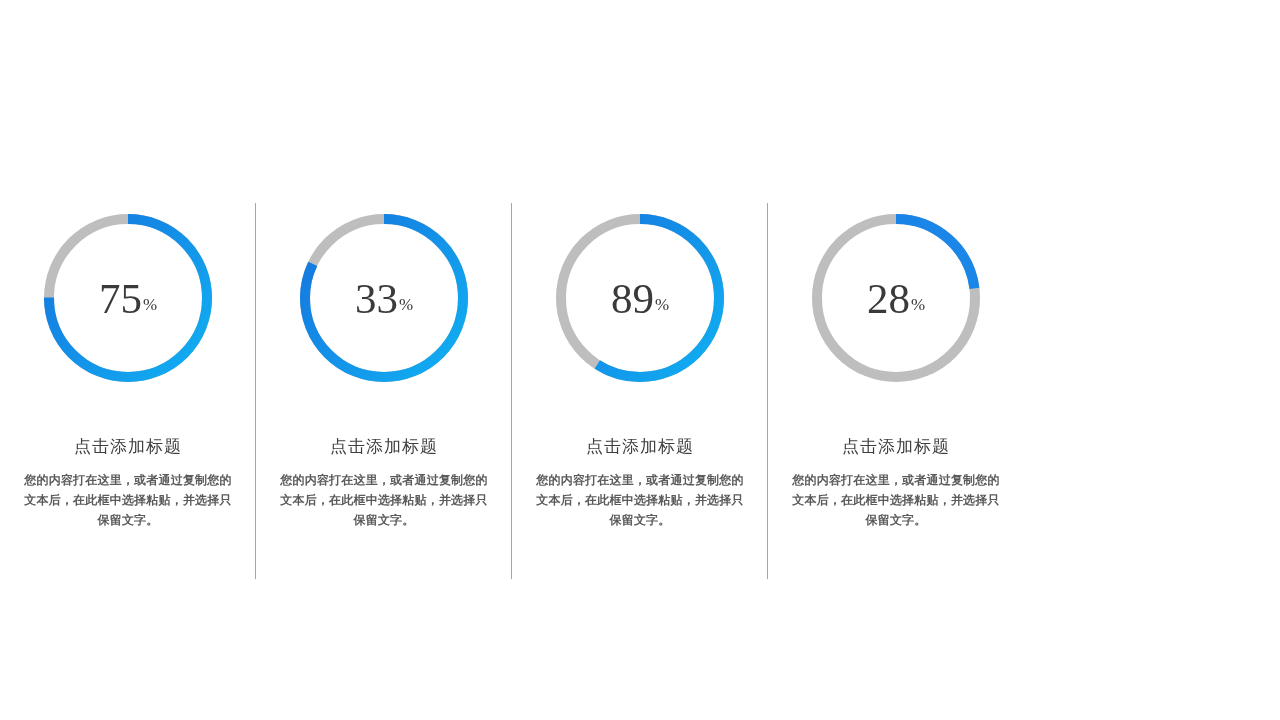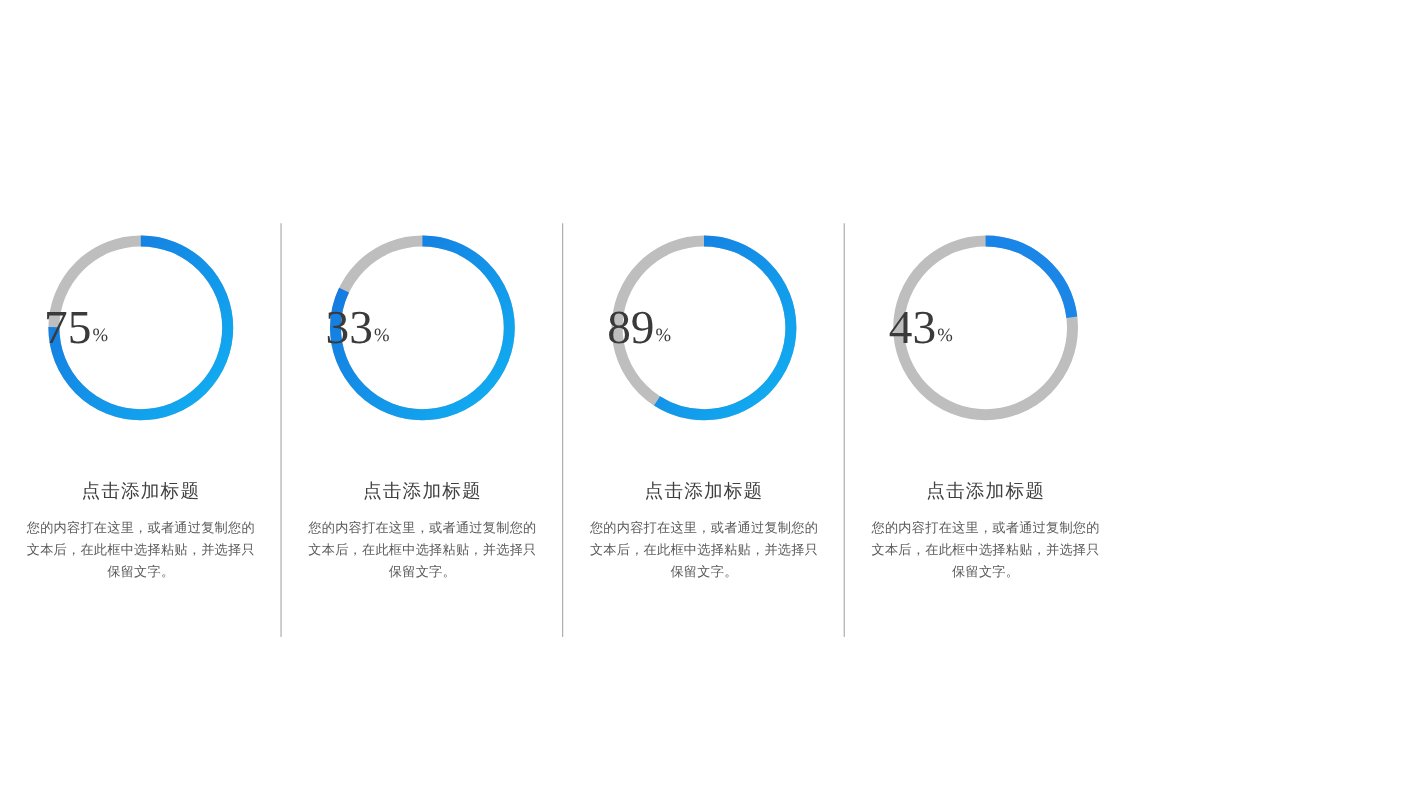--- a/index.html
+++ b/index.html
@@ -67,20 +67,21 @@
   }
 
   .ring-center {
     position: absolute;
     left: 0;
     top: 0;
     width: 176px;
     height: 176px;
     display: flex;
     align-items: center;
+    justify-content: center;
     pointer-events: none;
   }
 
   .pct-value {
     font-family: "Liberation Serif", "DejaVu Serif", serif;
     font-size: 43px;
     line-height: 1;
     color: #3a3a3a;
     letter-spacing: 0px;
   }
@@ -105,20 +106,21 @@
   }
 
   .col-body {
     margin-top: 12px;
     width: 210px;
     font-size: 12px;
     line-height: 20px;
     color: #5a5a5a;
     text-align: center;
     letter-spacing: 0.2px;
+    font-weight: bold;
   }
 </style>
 </head>
 <body>
 
 <div id="slide">
 
   <div id="columns">
 
     <div class="column">
@@ -193,21 +195,21 @@
           <defs>
             <linearGradient id="grad3" x1="0.5" y1="0.0" x2="1.0" y2="0.7">
               <stop offset="0%" stop-color="#1579e0"></stop>
               <stop offset="100%" stop-color="#1a86e8"></stop>
             </linearGradient>
           </defs>
           <circle class="gauge-track" cx="88" cy="88" r="79" fill="none" stroke="#bebebe" stroke-width="10"></circle>
           <circle class="gauge-arc" cx="88" cy="88" r="79" fill="none" stroke="url(#grad3)" stroke-width="10" stroke-dasharray="114.17 496.37" transform="rotate(-90 88 88)"></circle>
         </svg>
         <div class="ring-center">
-          <span class="pct-value">43</span>
+          <span class="pct-value">28</span>
             <span class="pct-sign">%</span>
         </div>
       </div>
       <div class="col-title">点击添加标题</div>
       <div class="col-body">您的内容打在这里，或者通过复制您的文本后，在此框中选择粘贴，并选择只保留文字。</div>
     </div>
 
   </div>
 </div>
 

